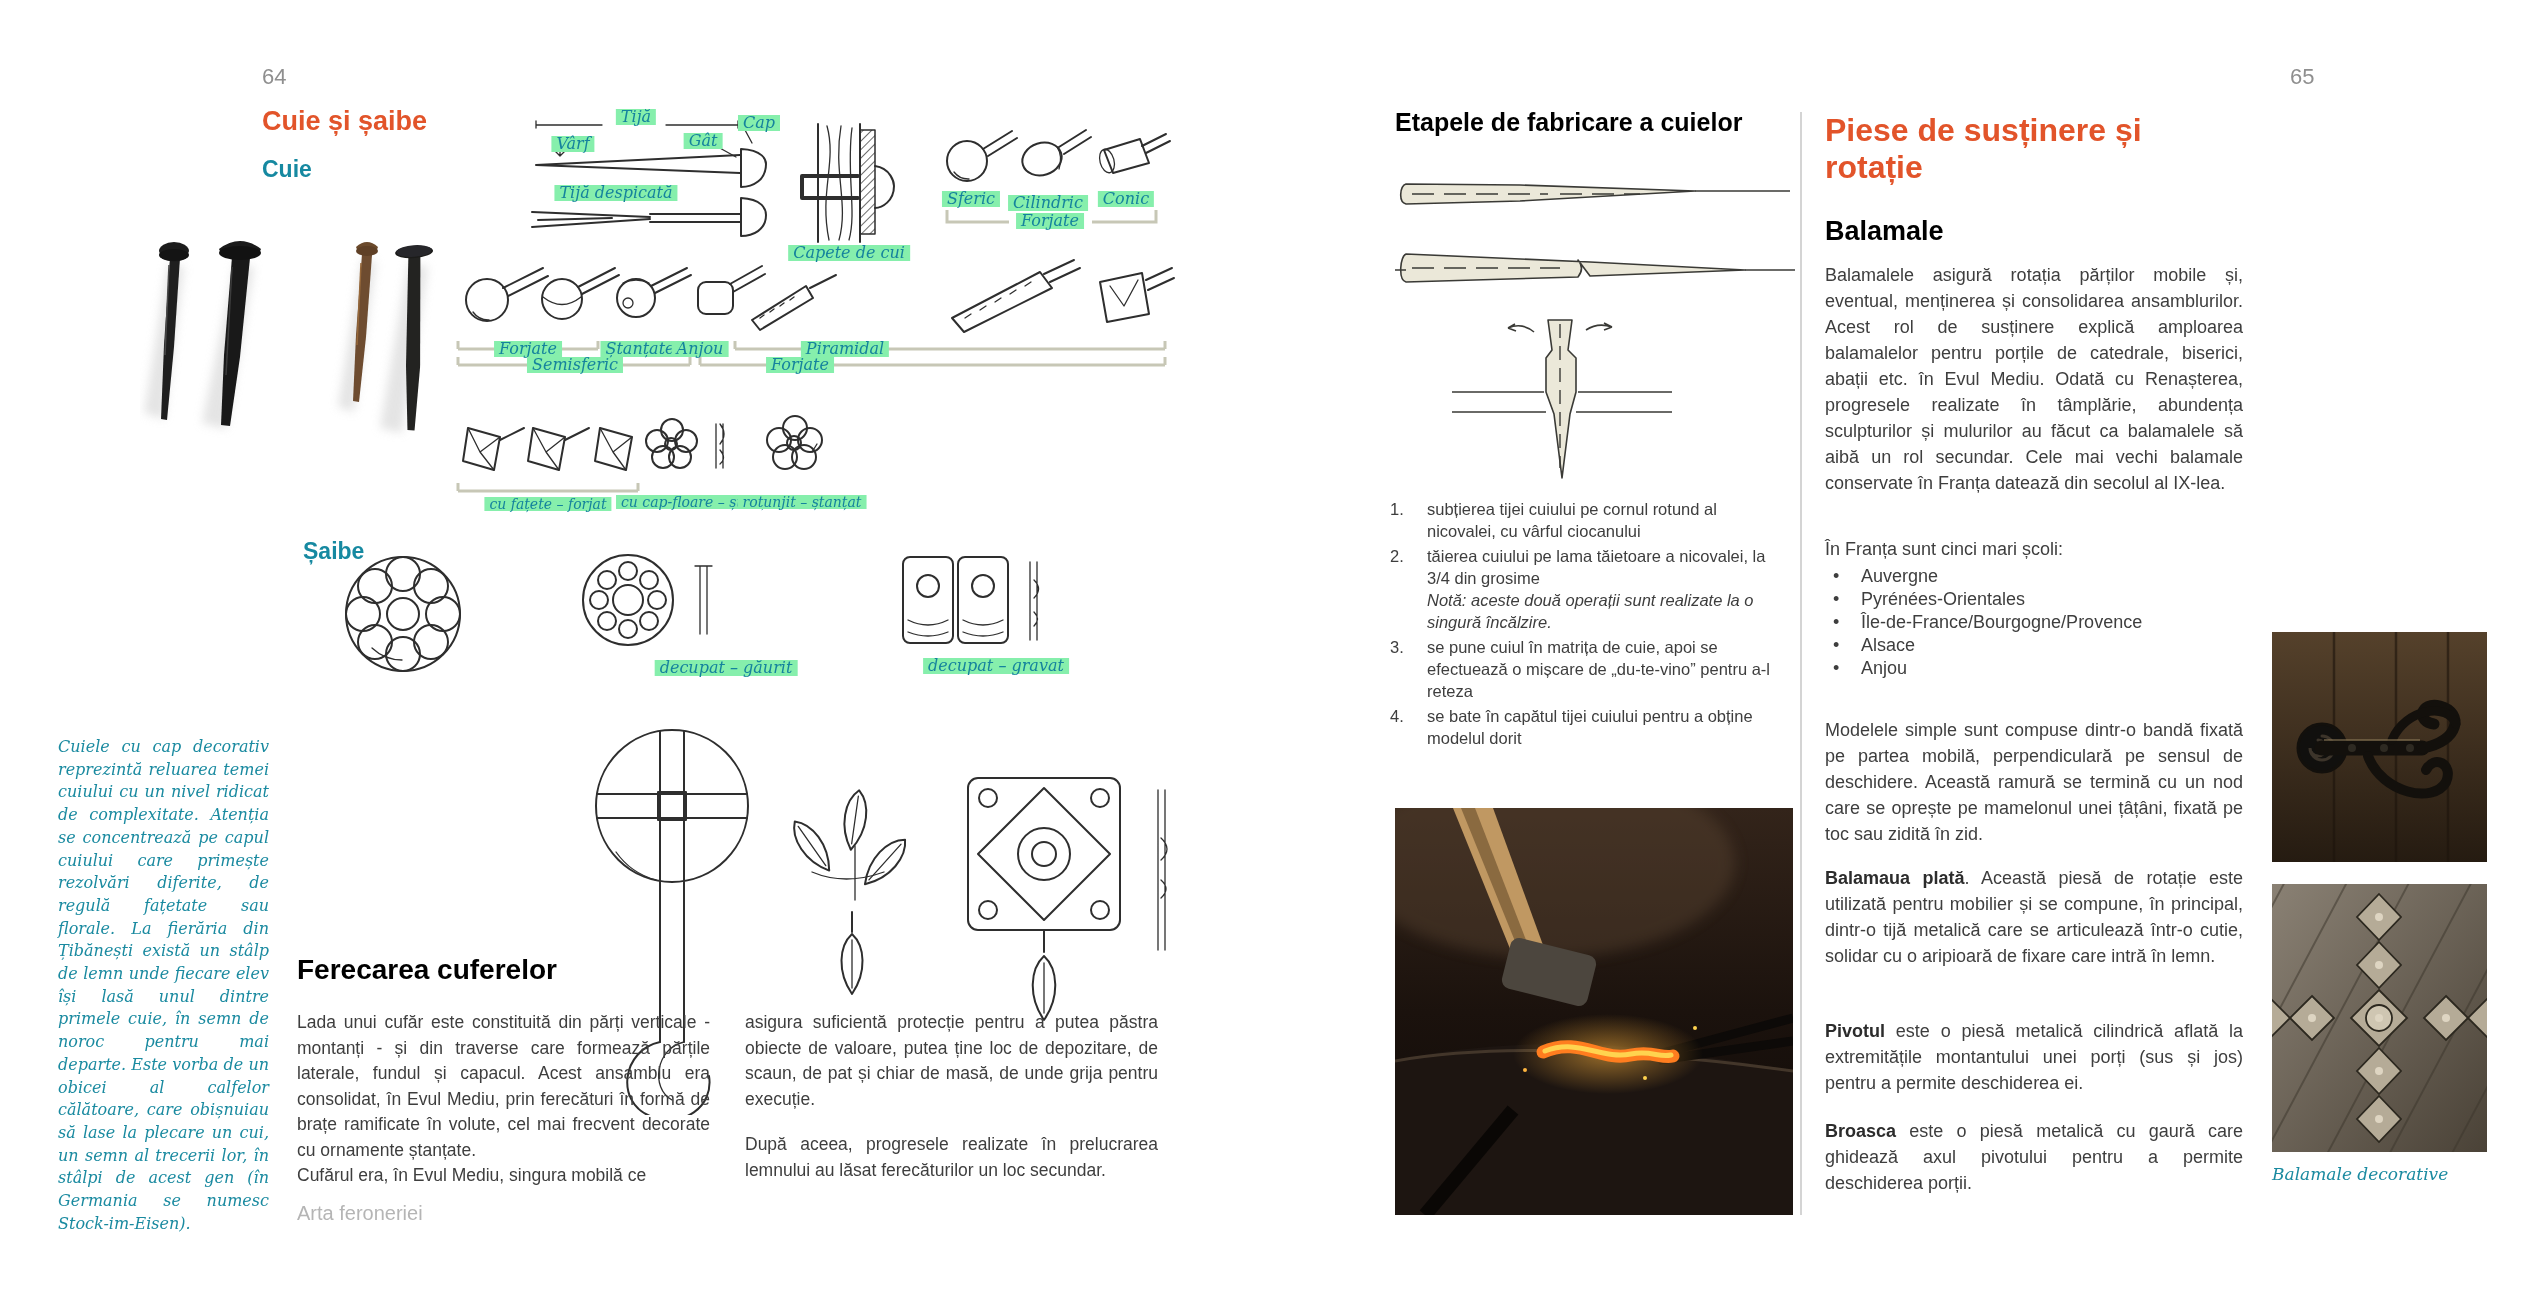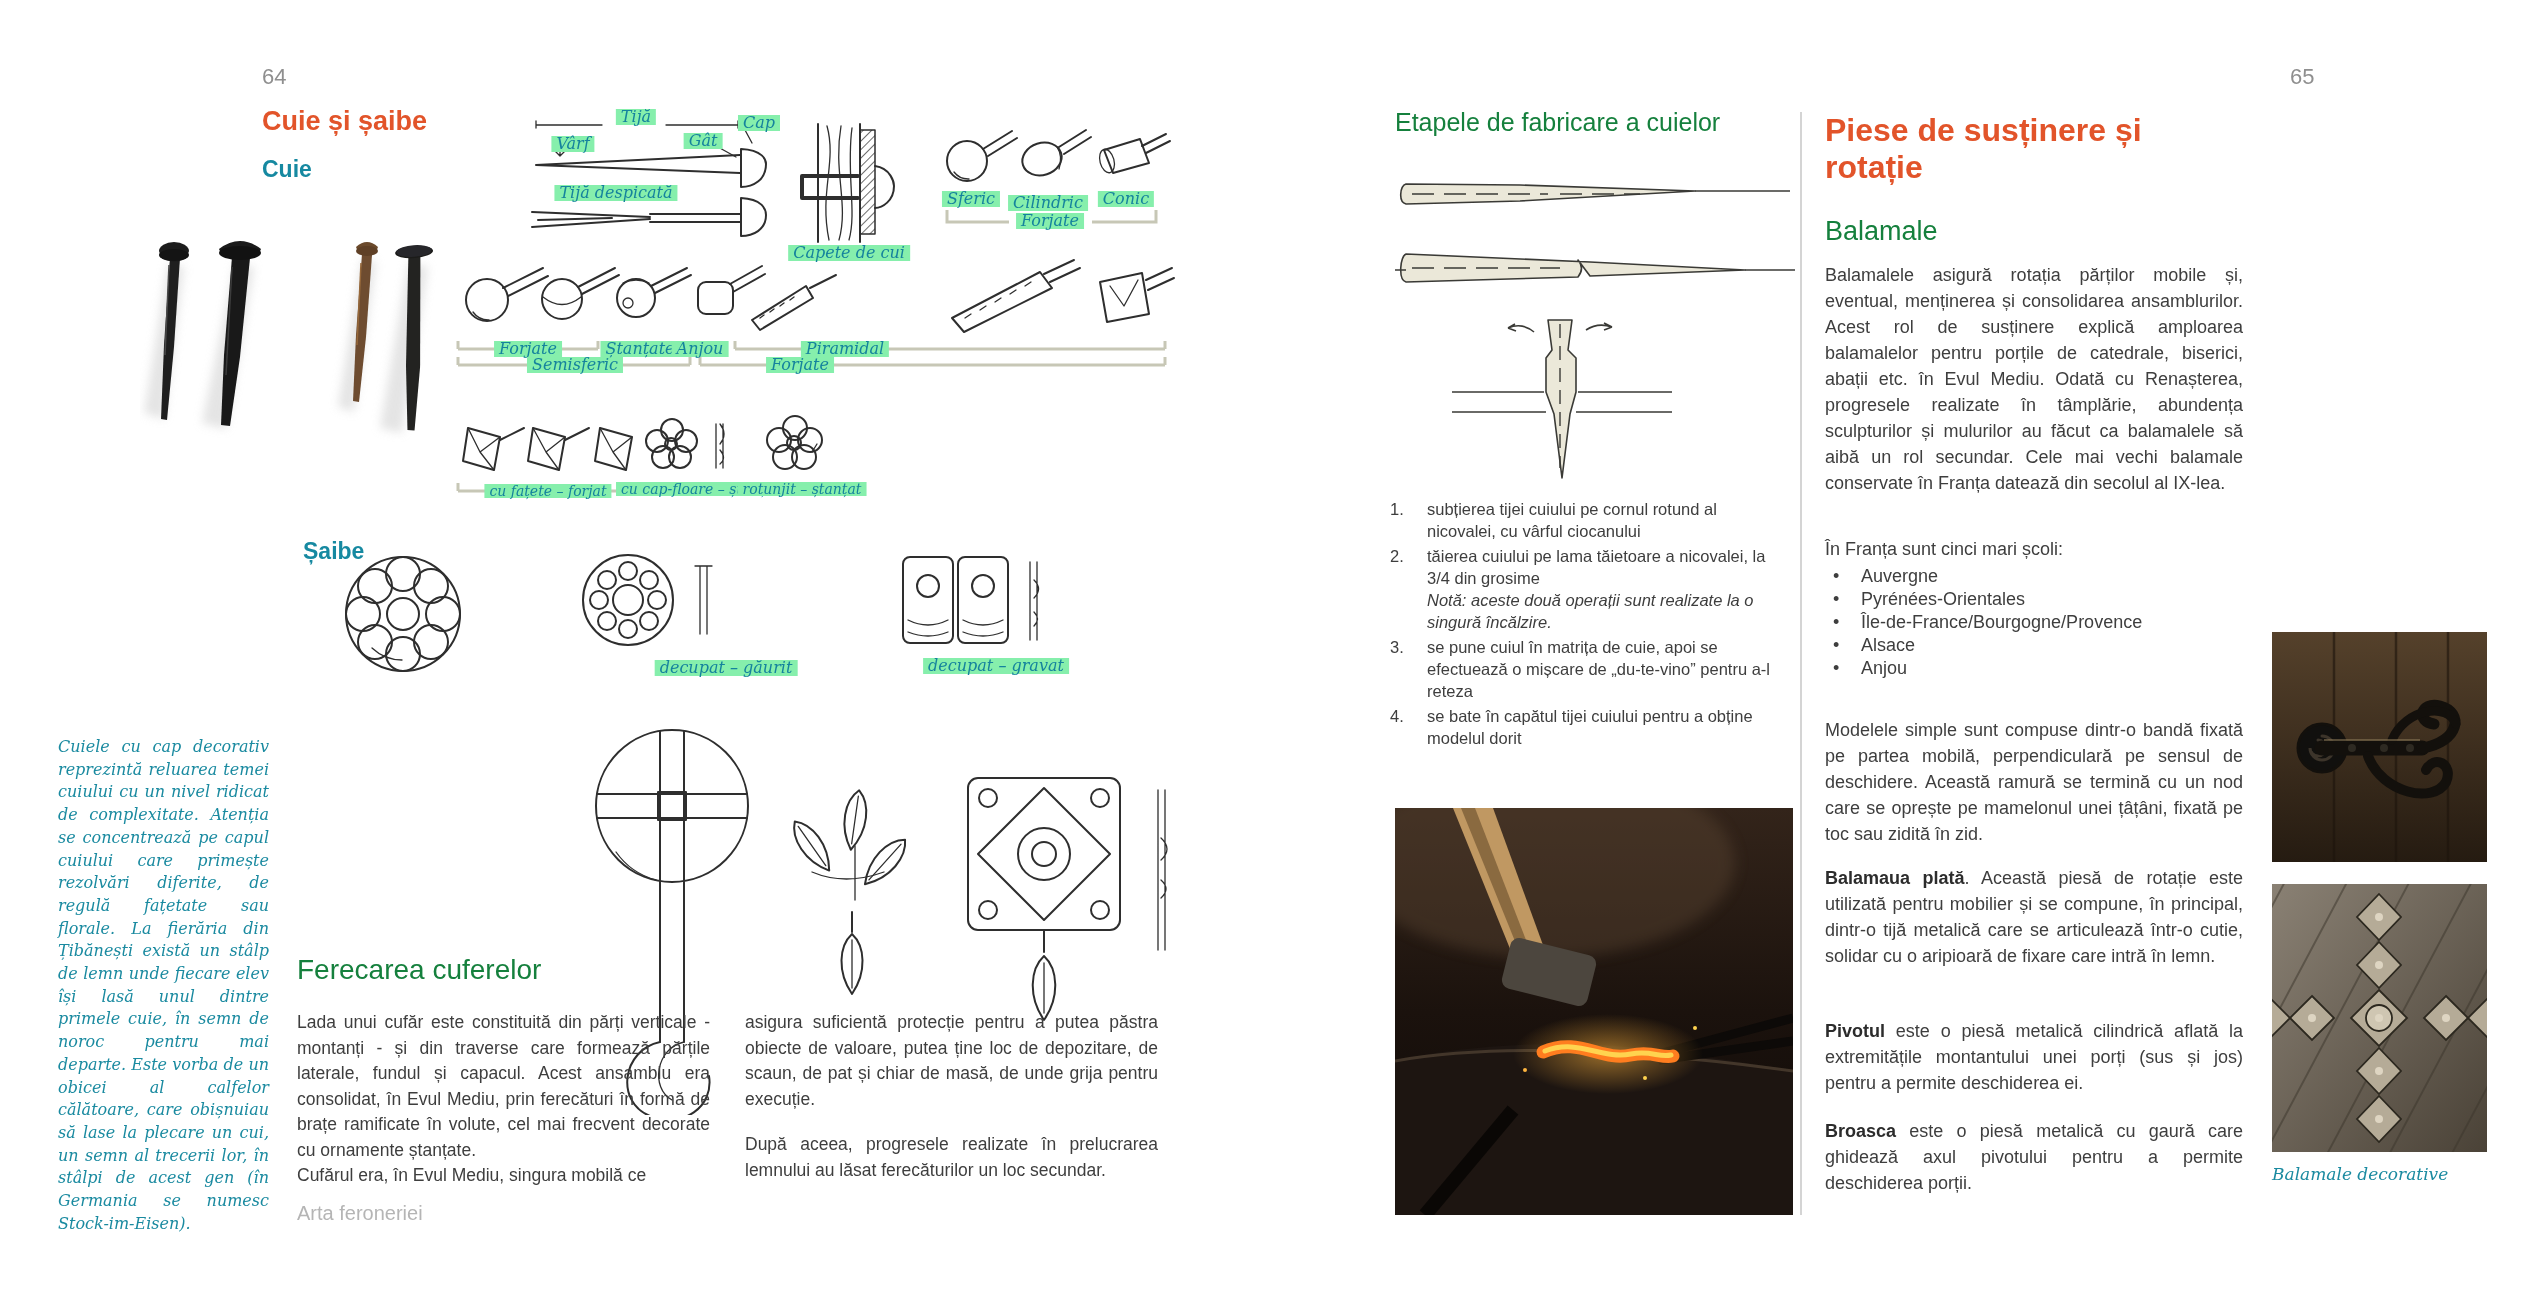--- a/index.html
+++ b/index.html
@@ -2,29 +2,29 @@
 <html><head>
 <meta charset="utf-8">
 <style>
   html,body{margin:0;padding:0;background:#ffffff;}
   #spread{position:relative;width:2540px;height:1300px;background:#ffffff;overflow:hidden;
           font-family:"Liberation Sans","DejaVu Sans",sans-serif;color:#3e3e3e;}
   .abs{position:absolute;}
   .pagenum{font-size:22px;color:#8f8f8f;}
   .title-orange{font-size:27px;font-weight:bold;color:#e2542a;}
   .title-teal{font-size:23px;font-weight:bold;color:#1689a1;}
-  .title-black{font-weight:normal;color:#15803d;}
+  .title-black{font-weight:bold;color:#000000;}
   .body-txt{font-size:17.5px;line-height:25.5px;text-align:justify;color:#3e3e3e;}
   .body-txt p{margin:0;}
   .note-txt{font-family:"DejaVu Serif","Liberation Serif",serif;font-style:italic;
             font-size:16px;line-height:22.7px;text-align:justify;color:#1a8aa0;}
   .dl{position:absolute;font-family:"DejaVu Serif","Liberation Serif",serif;font-style:italic;
       font-size:16px;color:#15839d;white-space:nowrap;transform:translateX(-50%);
       background:#86efac;padding:0 5px;line-height:1;}
-  .dl.sm{font-size:14px;}
+  .dl.sm{font-size:14px;margin-top:13px;}
   .footer{font-size:20px;color:#b5b5b5;}
   .divider{position:absolute;width:2px;background:#d4d4d4;}
   .steps-list{font-size:16.5px;line-height:22px;color:#3e3e3e;}
   .steps-list .row{display:grid;grid-template-columns:37px 1fr;margin-bottom:3px;}
   .steps-list .note{font-style:italic;}
   .rcol-block{position:absolute;left:0;width:100%;}
   .rcol-txt{font-size:18px;line-height:26px;text-align:justify;color:#3e3e3e;}
   .rcol-txt b{color:#2c2c2c;}
   .schools{font-size:18px;line-height:23px;color:#3e3e3e;}
   .schools .srow{display:flex;}

